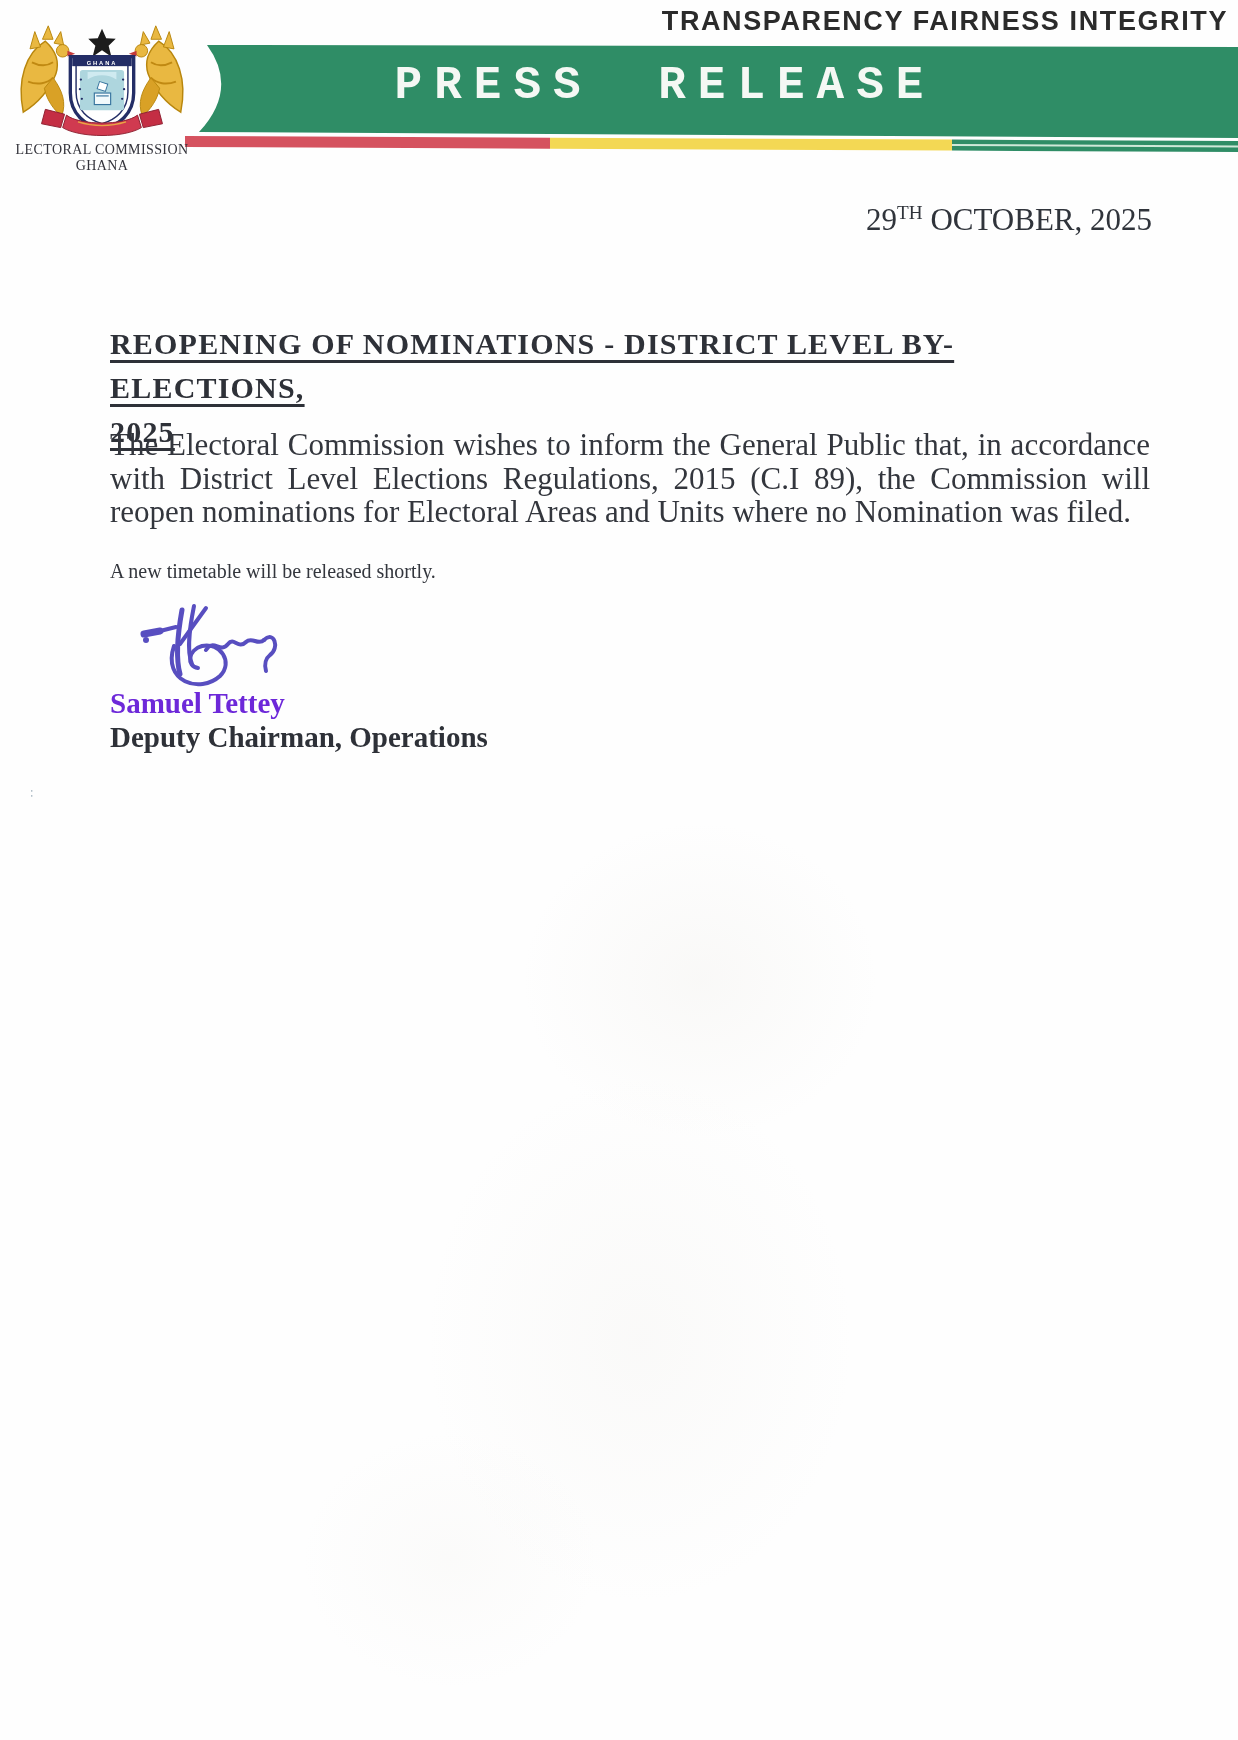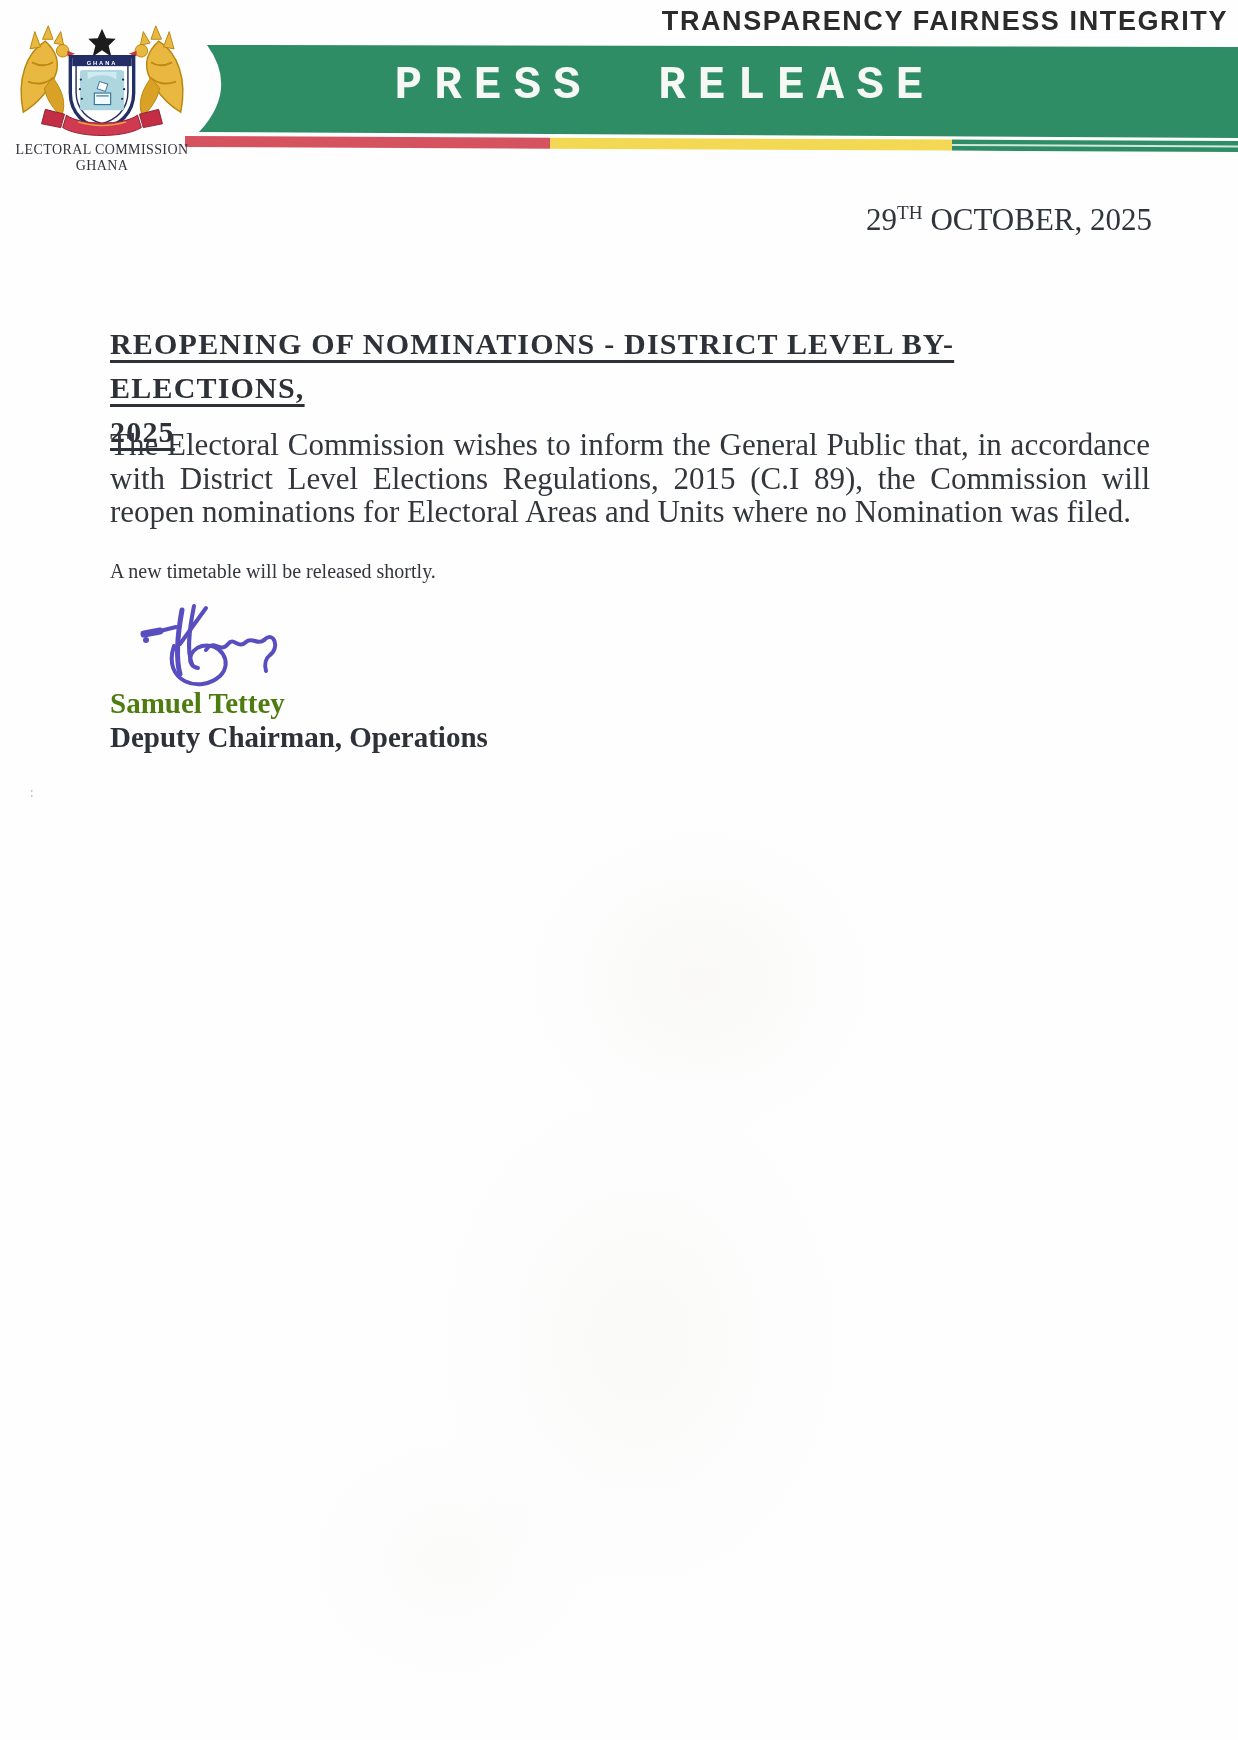--- a/index.html
+++ b/index.html
@@ -116,21 +116,21 @@
     top: 598px;
     width: 162px;
     height: 96px;
   }
   .signatory-name {
     position: absolute;
     top: 687px;
     left: 110px;
     font-weight: bold;
     font-size: 29px;
-    color: #4d7c0f;
+    color: #6d28d9;
   }
   .signatory-title {
     position: absolute;
     top: 721px;
     left: 110px;
     font-weight: bold;
     font-size: 29px;
     color: #2e3138;
   }
   

